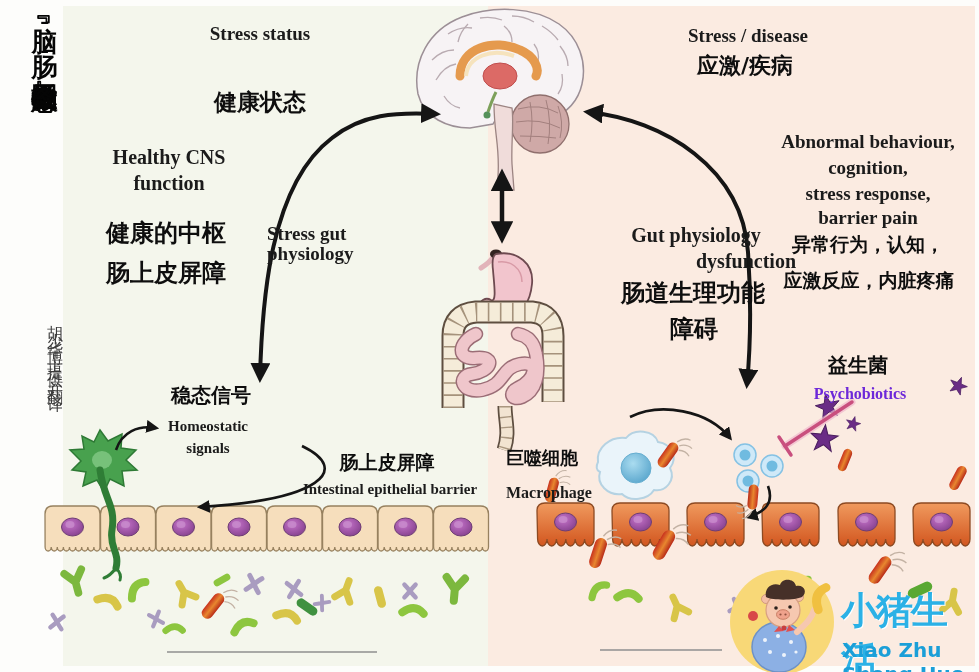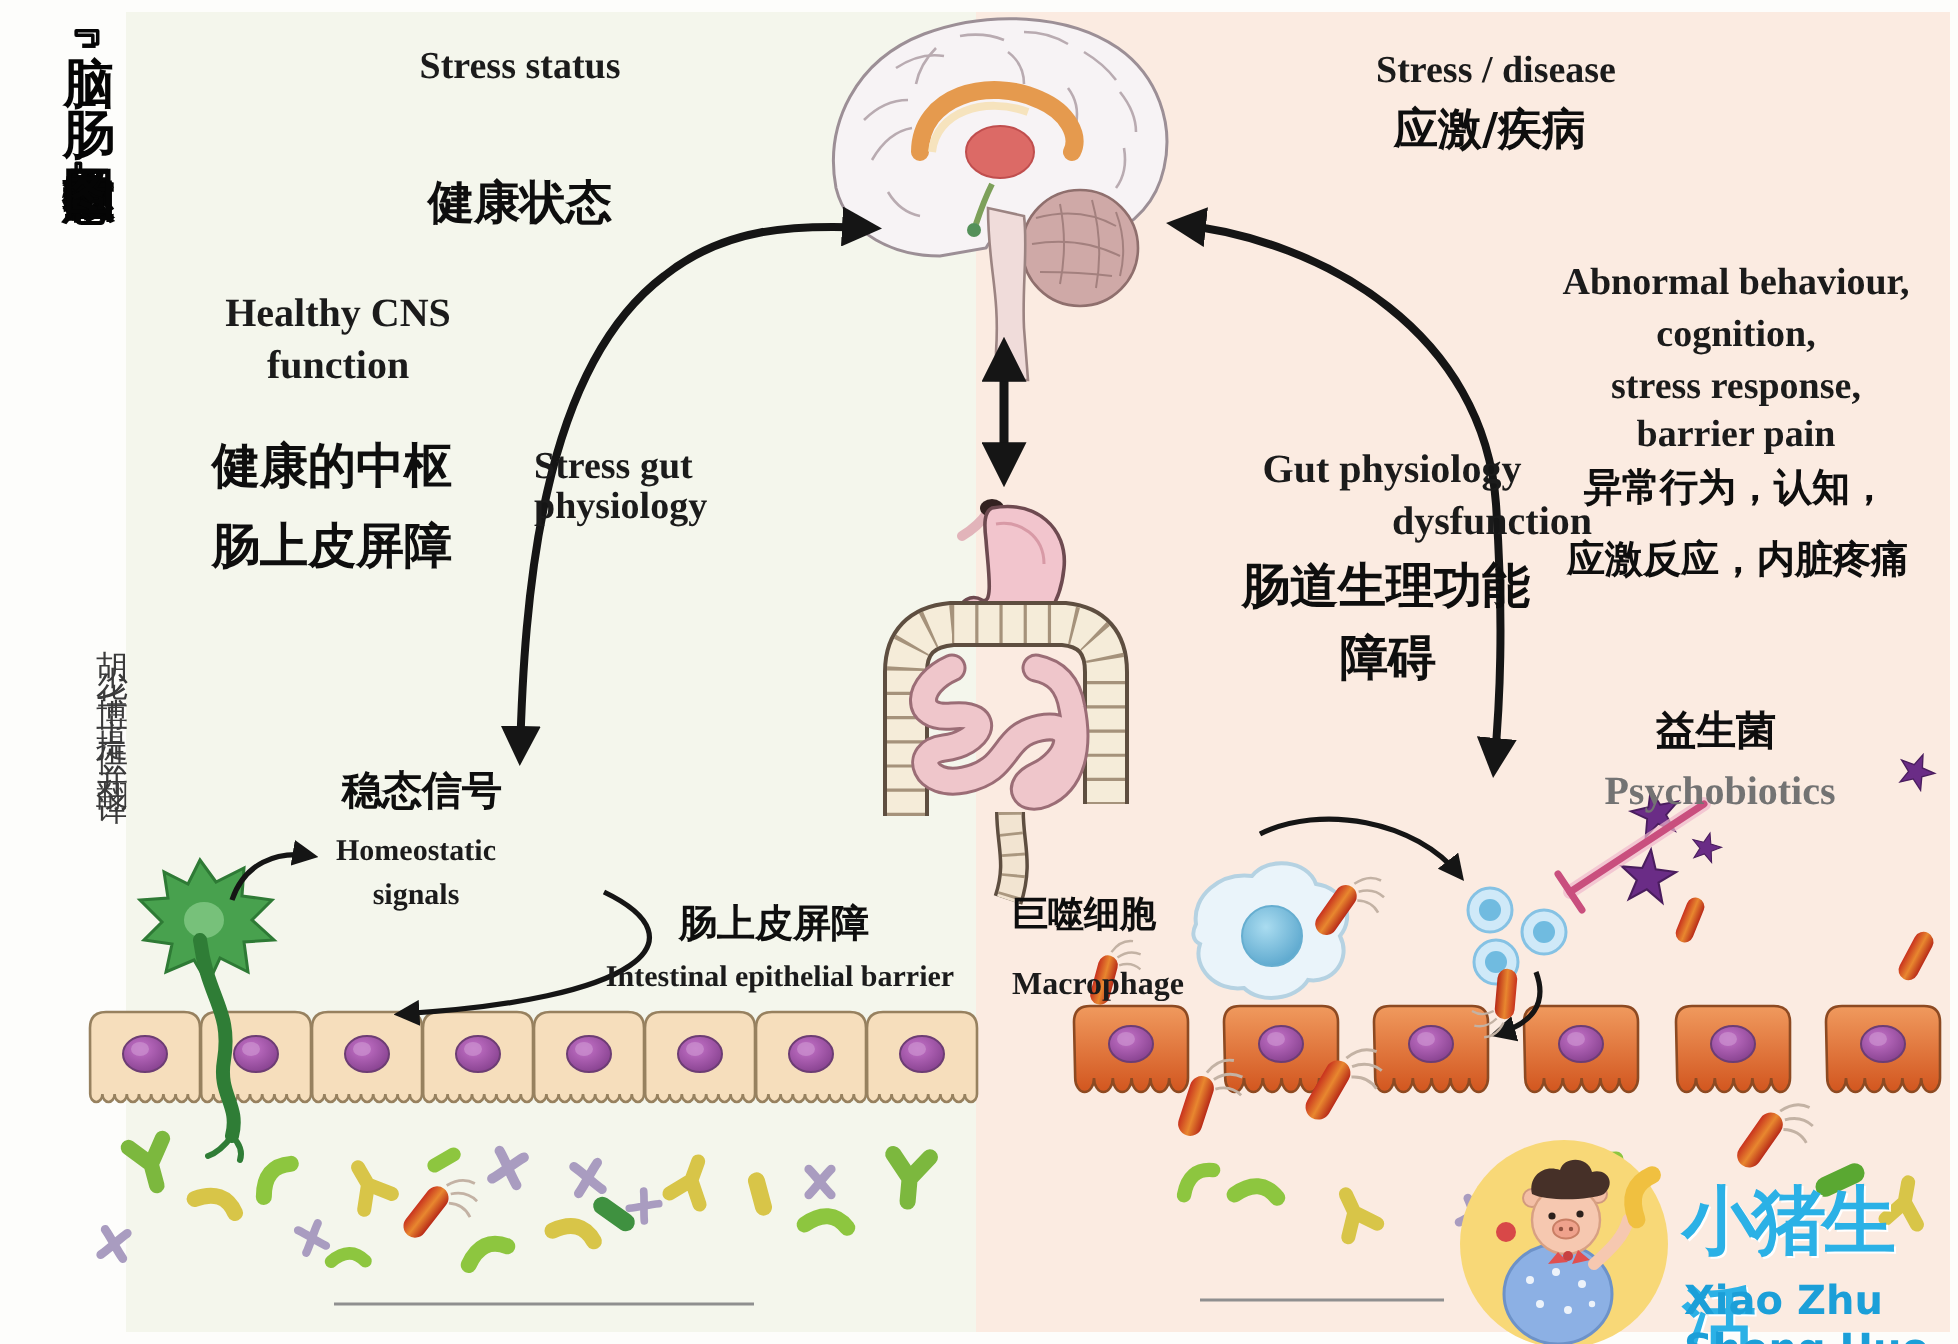--- a/index.html
+++ b/index.html
@@ -332,17 +332,17 @@
   <div class="lbl en ctr" style="left:208px;top:418px;font-size:15px;">Homeostatic</div>
   <div class="lbl en ctr" style="left:208px;top:440px;font-size:15px;">signals</div>
 
   <div class="lbl zh ctr" style="left:387px;top:452px;font-size:19px;">肠上皮屏障</div>
   <div class="lbl en ctr" style="left:390px;top:481px;font-size:15px;">Intestinal epithelial barrier</div>
 
   <div class="lbl zh" style="left:506px;top:448px;font-size:18px;">巨噬细胞</div>
   <div class="lbl en" style="left:506px;top:484px;font-size:16px;">Macrophage</div>
 
   <div class="lbl zh ctr" style="left:858px;top:354px;font-size:20px;">益生菌</div>
-  <div class="lbl en ctr" style="left:860px;top:385px;font-size:20px;color:#737373;">Psychobiotics</div>
+  <div class="lbl en ctr" style="left:860px;top:385px;font-size:16px;color:#6d28d9;">Psychobiotics</div>
 
   <div id="logo-zh">小猪生活</div>
   <div id="logo-py">Xiao Zhu Sheng Huo</div>
 </div>
 
 </body></html>

